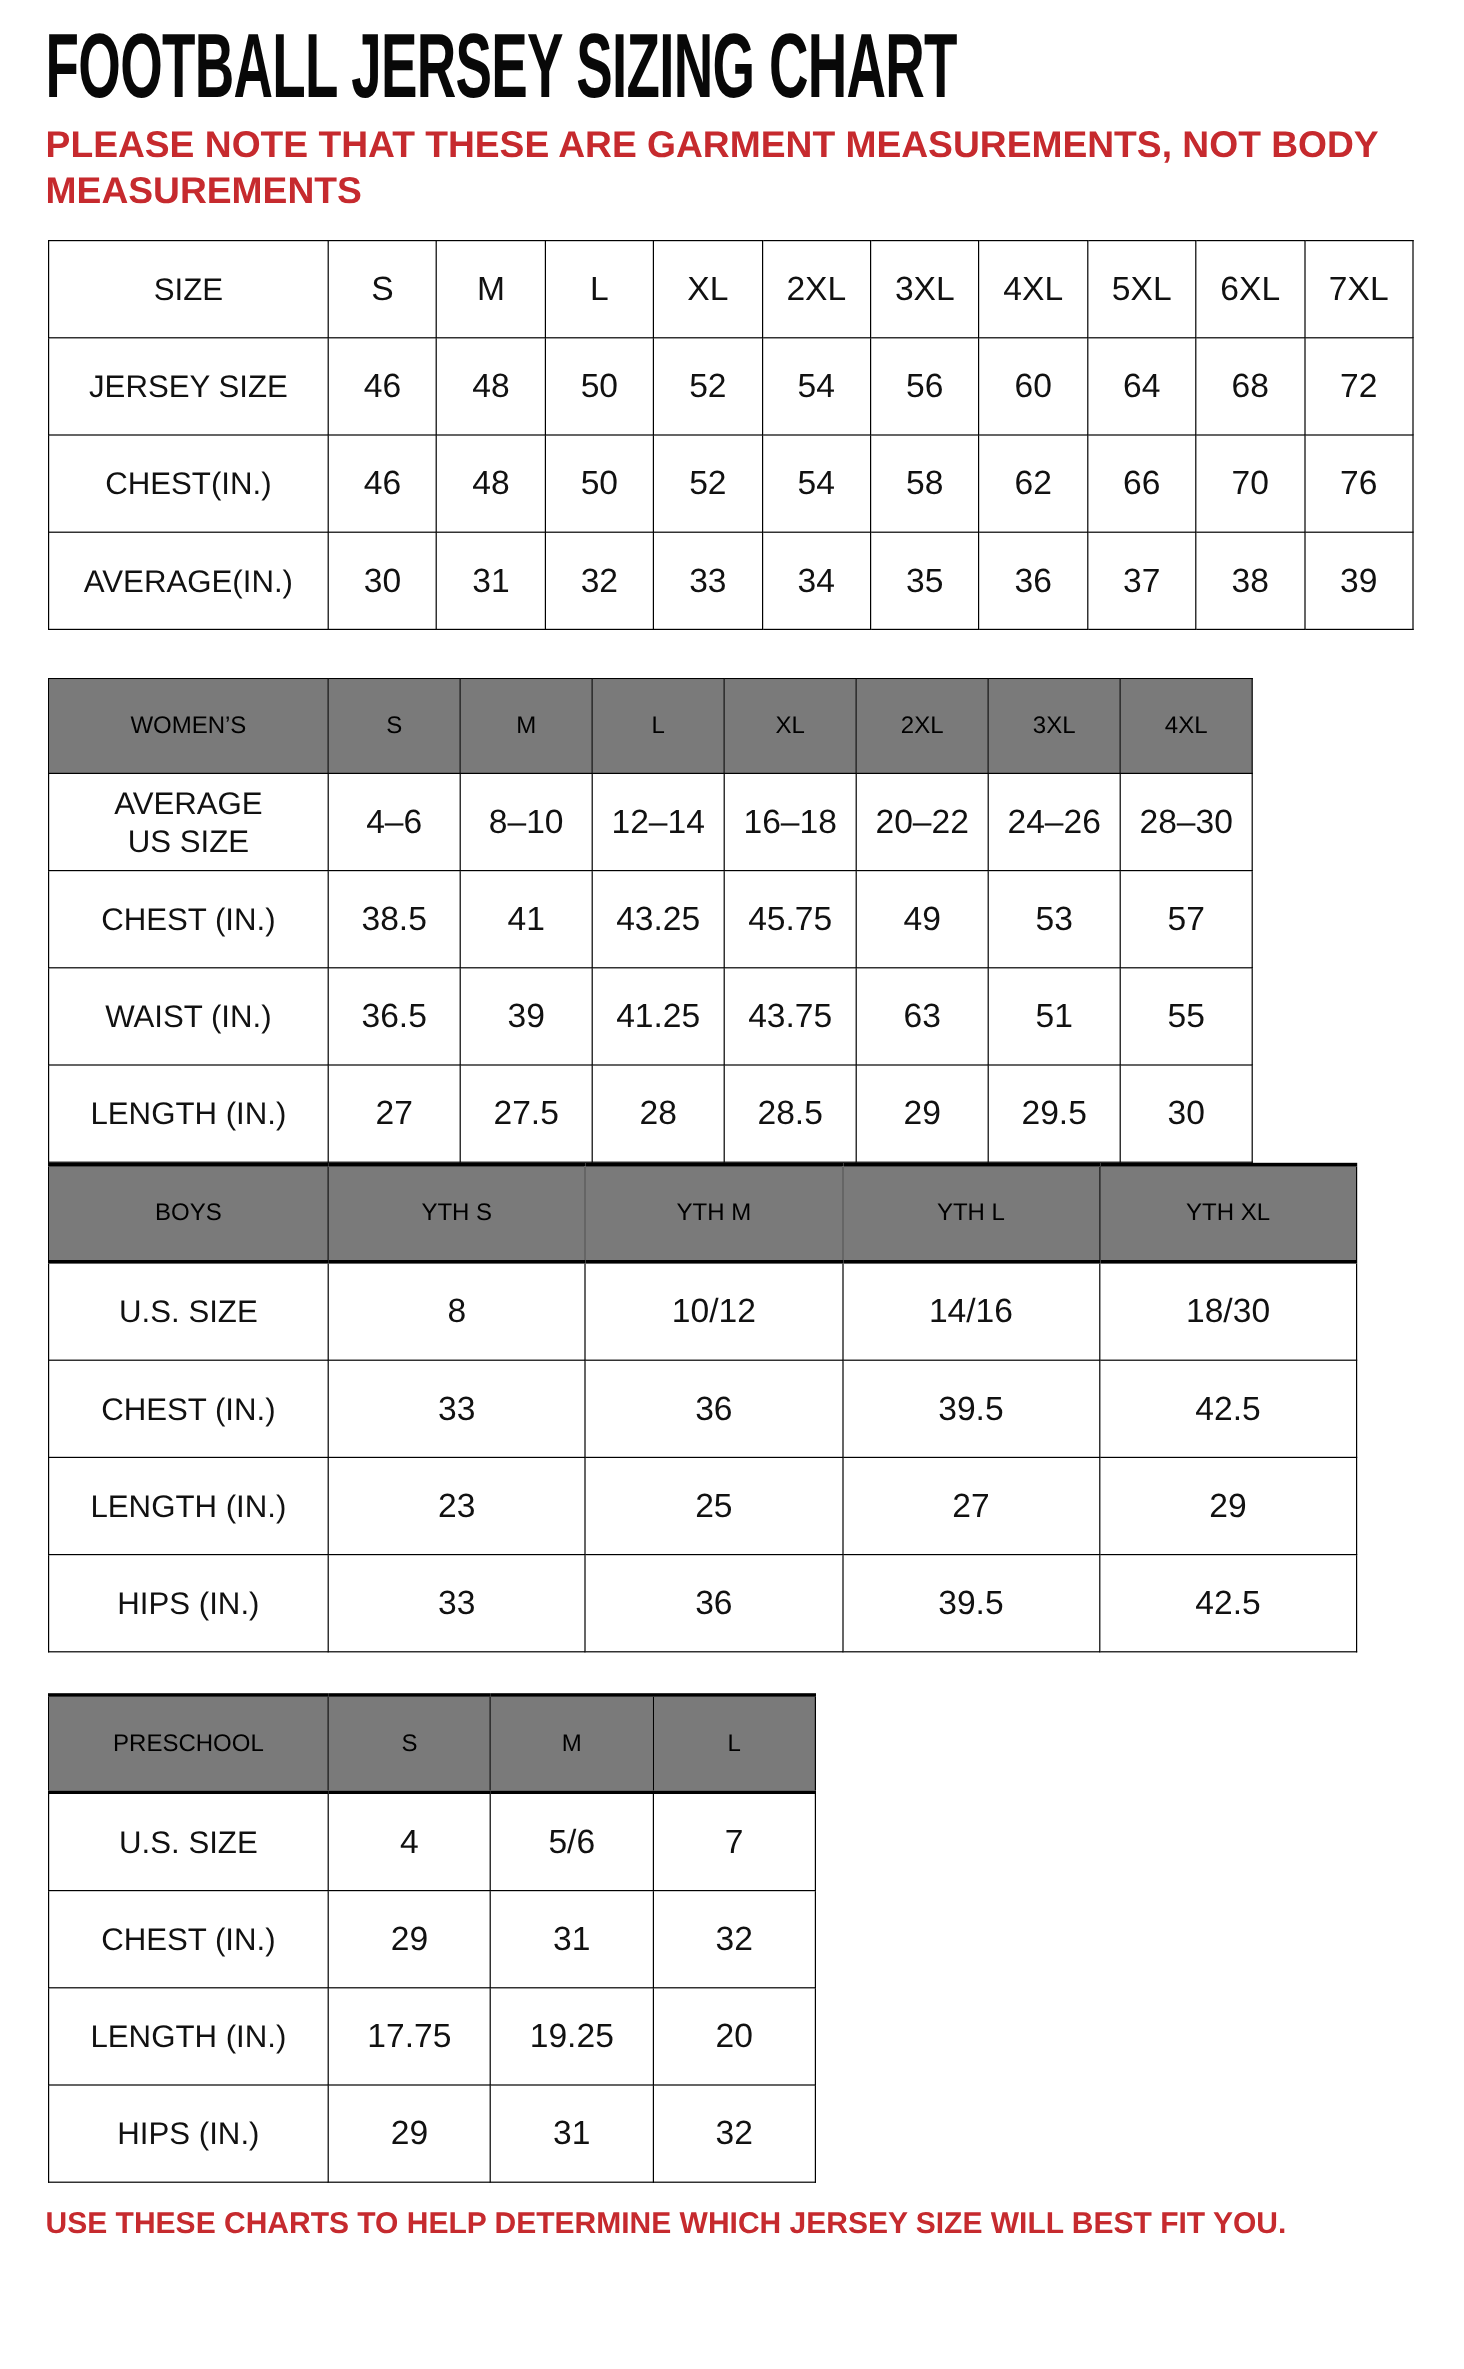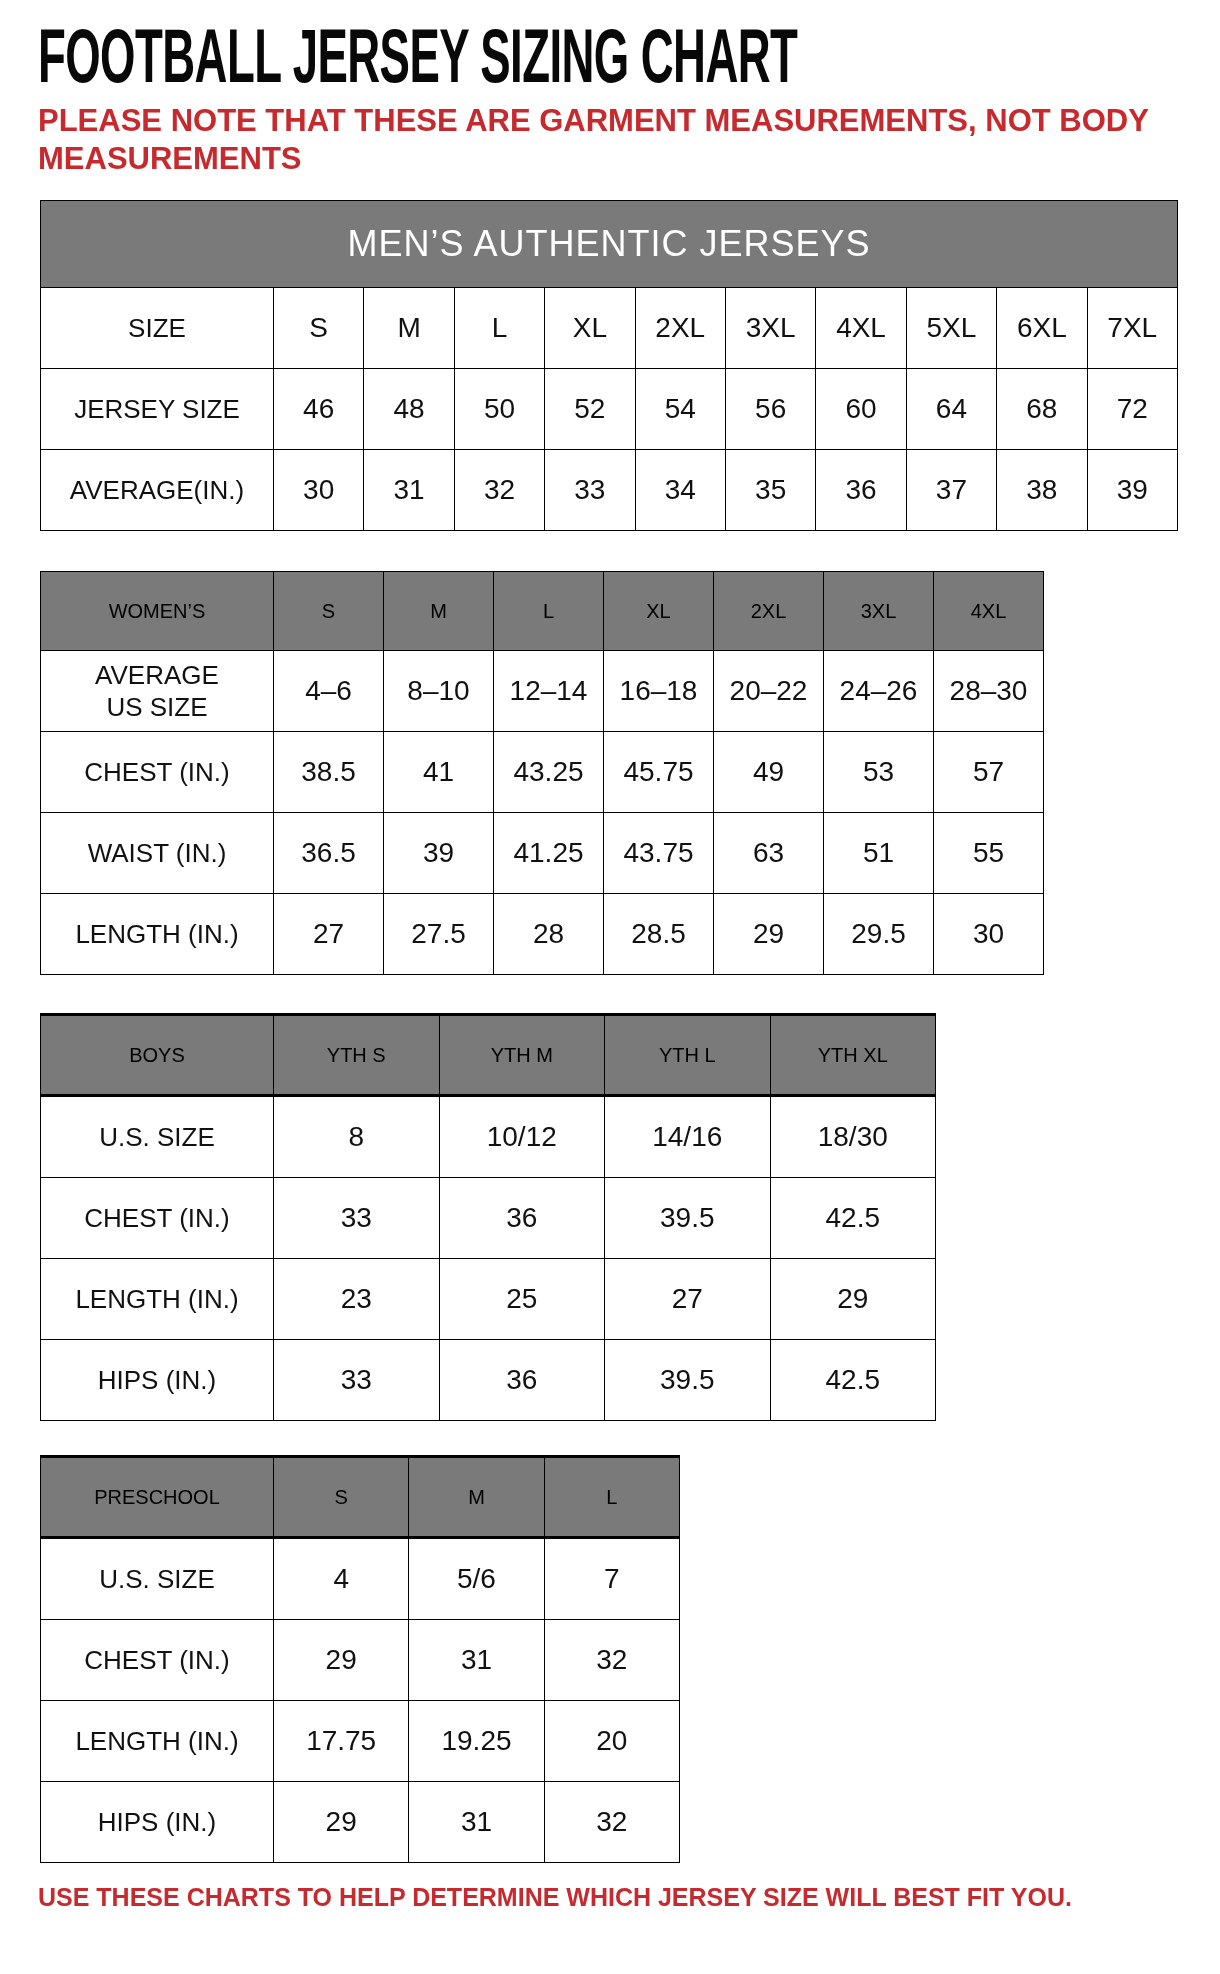--- a/index.html
+++ b/index.html
@@ -67,21 +67,21 @@
     font-size:36px;
     height:86px;
     letter-spacing:1px;
   }
   table.heavy tr.head td{
     border-top:3px solid var(--border);
     border-bottom:3px solid var(--border);
   }
   .tbl-mens{width:1138px;margin-top:22px;}
   .tbl-womens{width:1004px;margin-top:40px;}
-  .tbl-boys{width:896px;margin-top:38px;}
+  .tbl-boys{width:1091px;}
   .tbl-boys td{height:77px;}
   .tbl-preschool{width:640px;margin-top:34px;}
   .tbl-preschool td{height:77px;}
   col.c-label{width:233px;}
   .footer-note{
     margin:20px 0 0 38px;
     color:var(--red);
     font-size:25px;
     font-weight:bold;
     white-space:nowrap;
@@ -93,23 +93,20 @@
 <div class="page-title">FOOTBALL JERSEY SIZING CHART</div>
 
 <div class="note">PLEASE NOTE THAT THESE ARE GARMENT MEASUREMENTS, NOT BODY MEASUREMENTS</div>
 
 <table class="tbl tbl-mens">
   <colgroup>
       <col class="c-label">
       <col span="10">
     </colgroup>
   <tbody>
-      <tr class="bannerrow">
-        <td colspan="11">MEN’S AUTHENTIC JERSEYS</td>
-      </tr>
       <tr>
         <td class="lbl">SIZE</td>
         <td>S</td>
         <td>M</td>
         <td>L</td>
         <td>XL</td>
         <td>2XL</td>
         <td>3XL</td>
         <td>4XL</td>
         <td>5XL</td>
@@ -121,20 +118,33 @@
         <td>46</td>
         <td>48</td>
         <td>50</td>
         <td>52</td>
         <td>54</td>
         <td>56</td>
         <td>60</td>
         <td>64</td>
         <td>68</td>
         <td>72</td>
+      </tr>
+      <tr>
+        <td class="lbl">CHEST(IN.)</td>
+        <td>46</td>
+        <td>48</td>
+        <td>50</td>
+        <td>52</td>
+        <td>54</td>
+        <td>58</td>
+        <td>62</td>
+        <td>66</td>
+        <td>70</td>
+        <td>76</td>
       </tr>
       <tr>
         <td class="lbl">AVERAGE(IN.)</td>
         <td>30</td>
         <td>31</td>
         <td>32</td>
         <td>33</td>
         <td>34</td>
         <td>35</td>
         <td>36</td>

